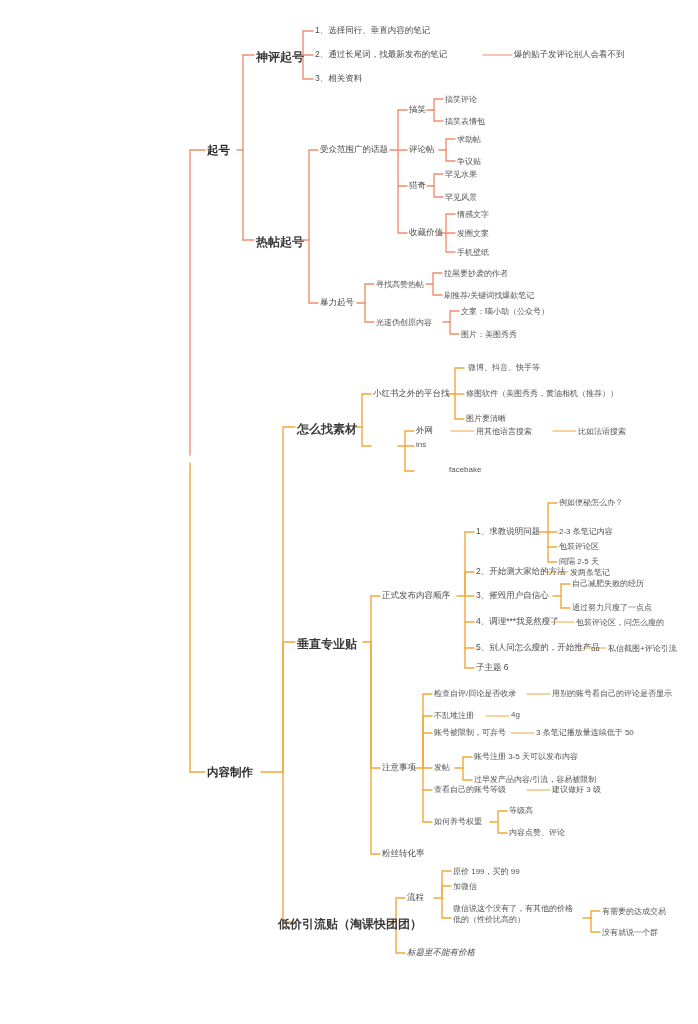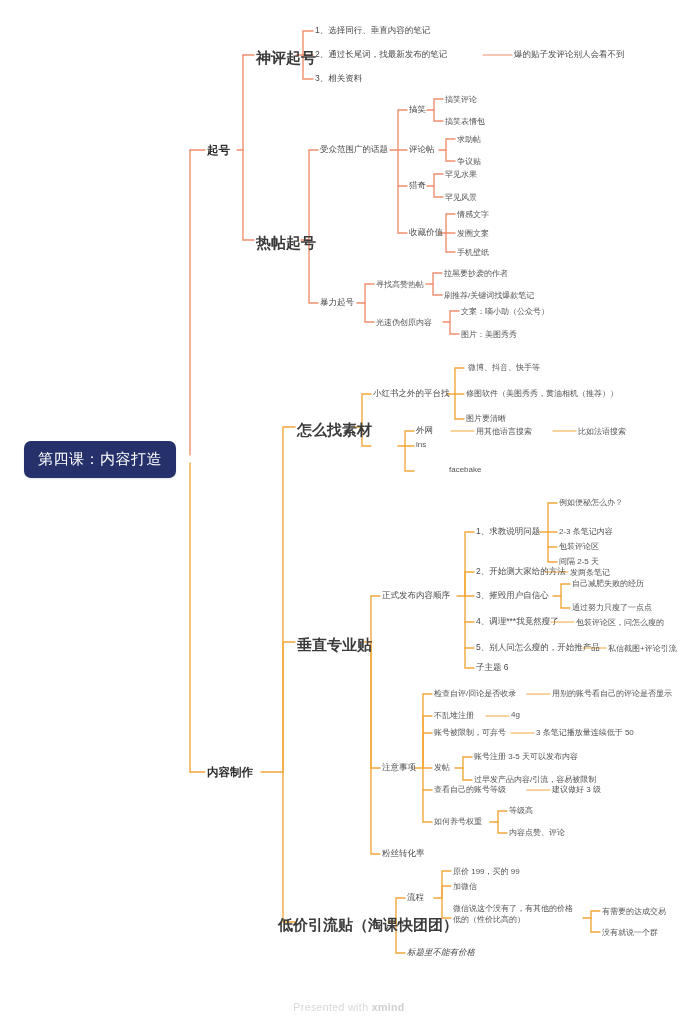--- a/index.html
+++ b/index.html
@@ -22,21 +22,21 @@
     border-radius:7px;
     padding:9px 14px;
     font-size:15px;
     letter-spacing:.5px;
     box-shadow:0 1px 2px rgba(0,0,0,.12);
   }
 
   
   .l1{font-size:11.5px;font-weight:bold;color:#2b2b2b;}
   
-  .l2{font-size:15px;font-weight:bold;color:#3a3a3a;}
+  .l2{font-size:12px;font-weight:bold;color:#3a3a3a;}
   
   .l3{font-size:8.5px;color:#4a4a4a;}
   
   .l4{font-size:8px;color:#555;}
 
   .wrapnode{white-space:normal;width:128px;line-height:1.35;}
 
   .footer{
     position:absolute;left:0;bottom:11px;width:698px;
     text-align:center;font-size:10.5px;color:#d8d8d8;
@@ -168,21 +168,20 @@
 
       <path d="M434 898 L442 898 L442 871 L451 871"></path>
       <path d="M442 898 L442 886 L451 886"></path>
       <path d="M442 898 L442 918 L451 918"></path>
 
       <path d="M583 918 L591 918 L591 911 L600 911"></path>
       <path d="M591 918 L591 932 L600 932"></path>
     </g>
   </svg>
 
-  <div class="node root" style="left:24px;top:441px;">第四课：内容打造</div>
 
   <div class="node l1" style="left:207px;top:143px;">起号</div>
 
   <div class="node l2" style="left:256px;top:49px;">神评起号</div>
   <div class="node l3" style="left:315px;top:25px;">1、选择同行、垂直内容的笔记</div>
   <div class="node l3" style="left:315px;top:49px;">2、通过长尾词，找最新发布的笔记</div>
   <div class="node l3" style="left:514px;top:49px;">爆的贴子发评论别人会看不到</div>
   <div class="node l3" style="left:315px;top:73px;">3、相关资料</div>
 
   <div class="node l2" style="left:256px;top:234px;">热帖起号</div>
@@ -271,17 +270,14 @@
 
   <div class="node l2" style="left:278px;top:916px;">低价引流贴（淘课快团团）</div>
   <div class="node l3" style="left:407px;top:892px;">流程</div>
   <div class="node l4" style="left:453px;top:866px;">原价 199，买的 99</div>
   <div class="node l4" style="left:453px;top:881px;">加微信</div>
   <div class="node l4 wrapnode" style="left:453px;top:904px;">微信说这个没有了，有其他的价格 低的（性价比高的）</div>
   <div class="node l4" style="left:602px;top:906px;">有需要的达成交易</div>
   <div class="node l4" style="left:602px;top:927px;">没有就说一个群</div>
   <div class="node l3" style="left:407px;top:947px;font-style:italic;">标题里不能有价格</div>
 
-  <div class="footer">
-    <span>Presented with </span><b>xmind</b>
-  </div>
 
 </div>
 
 </body></html>

